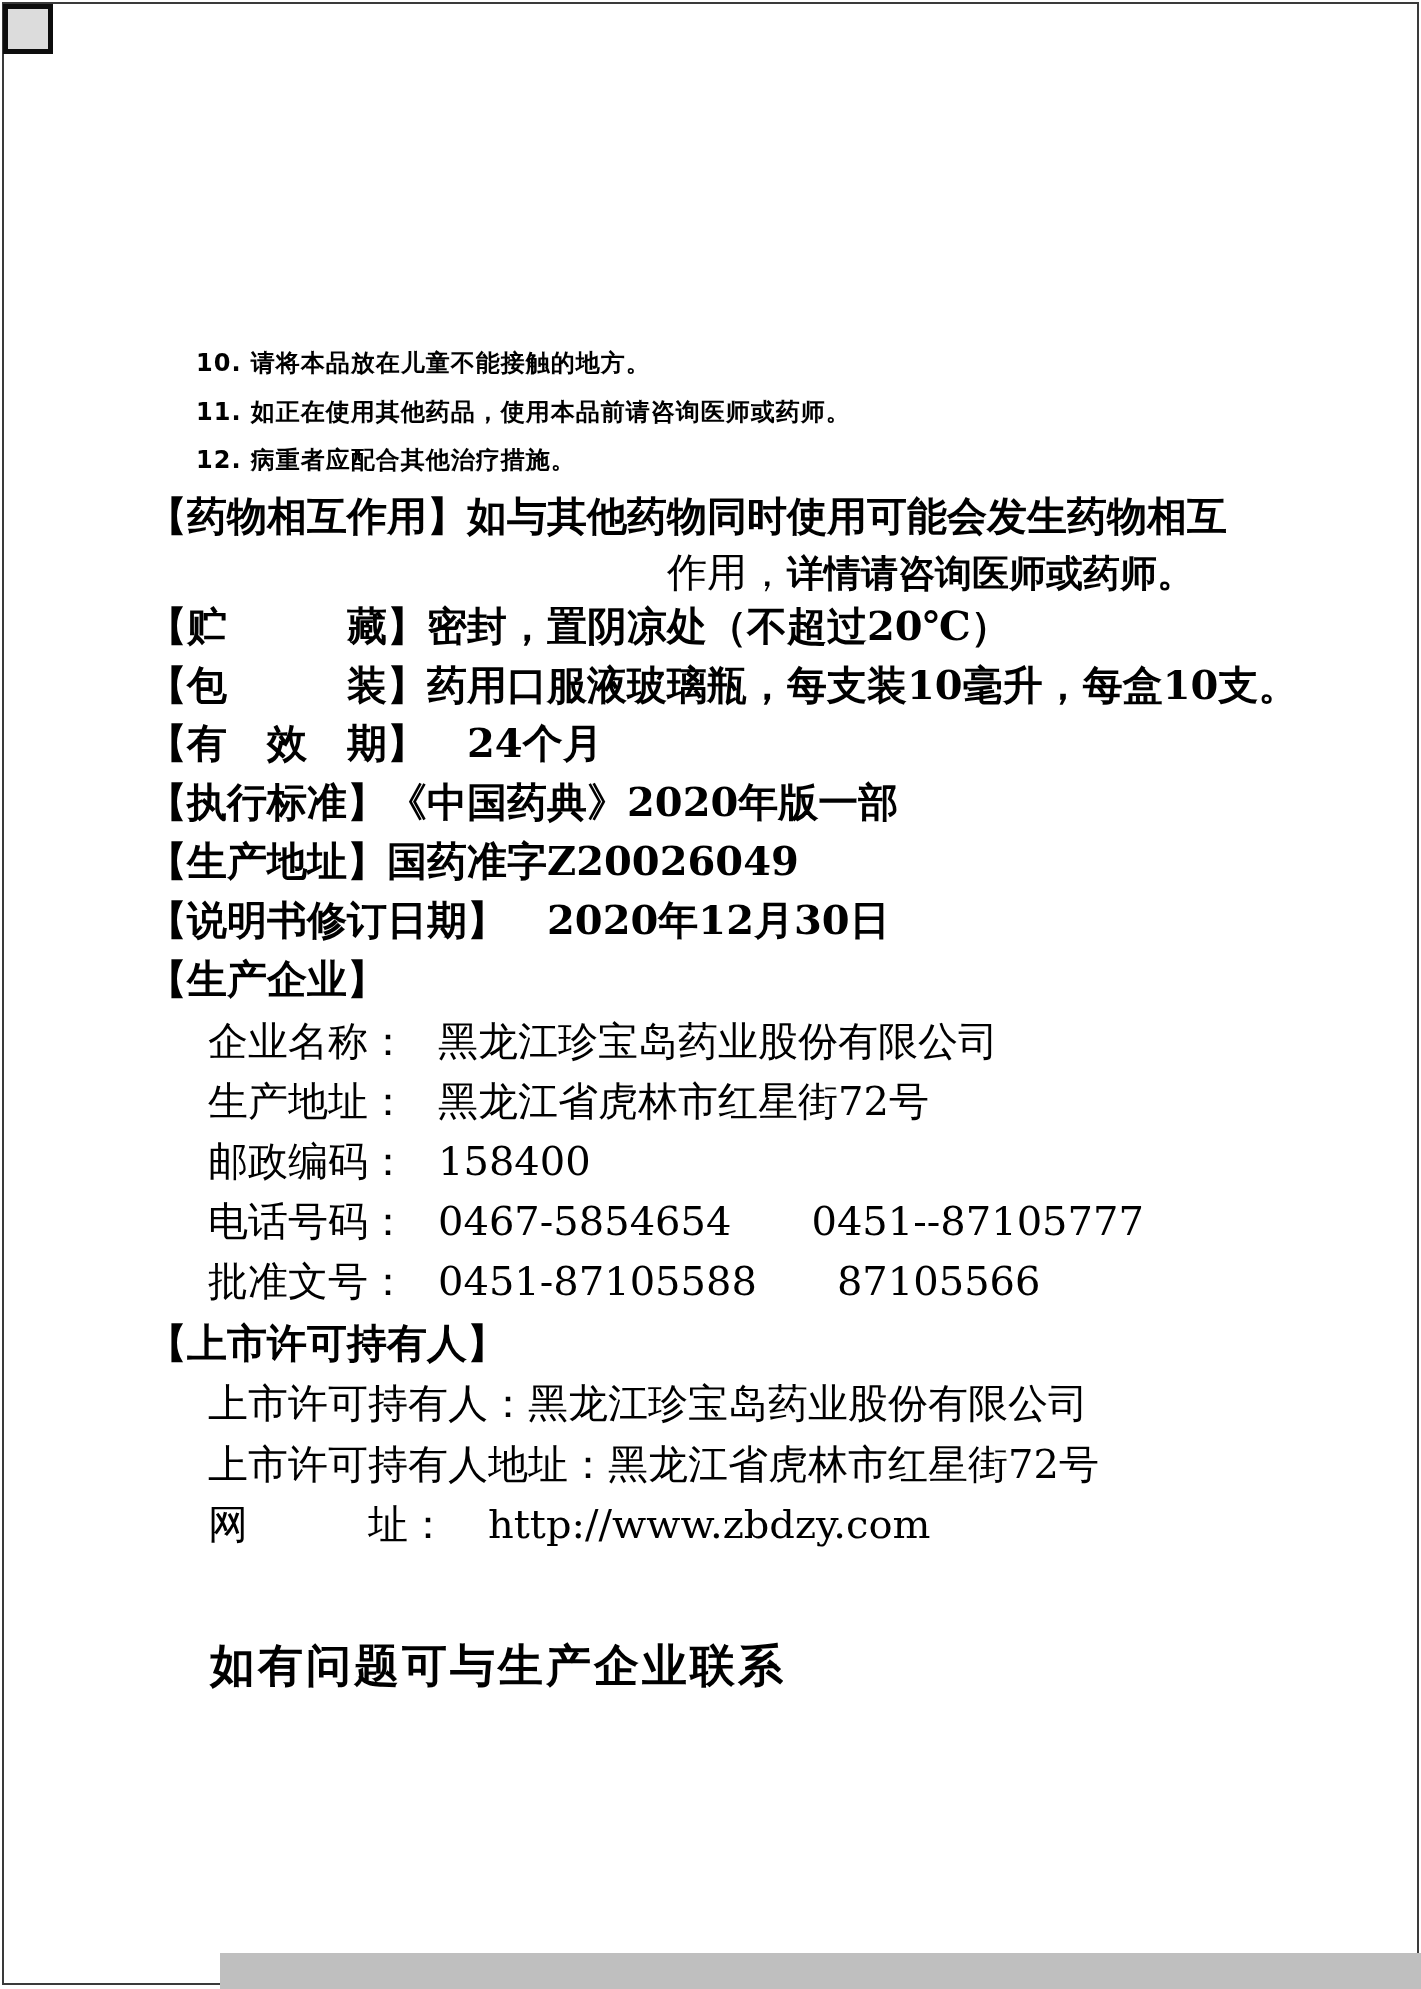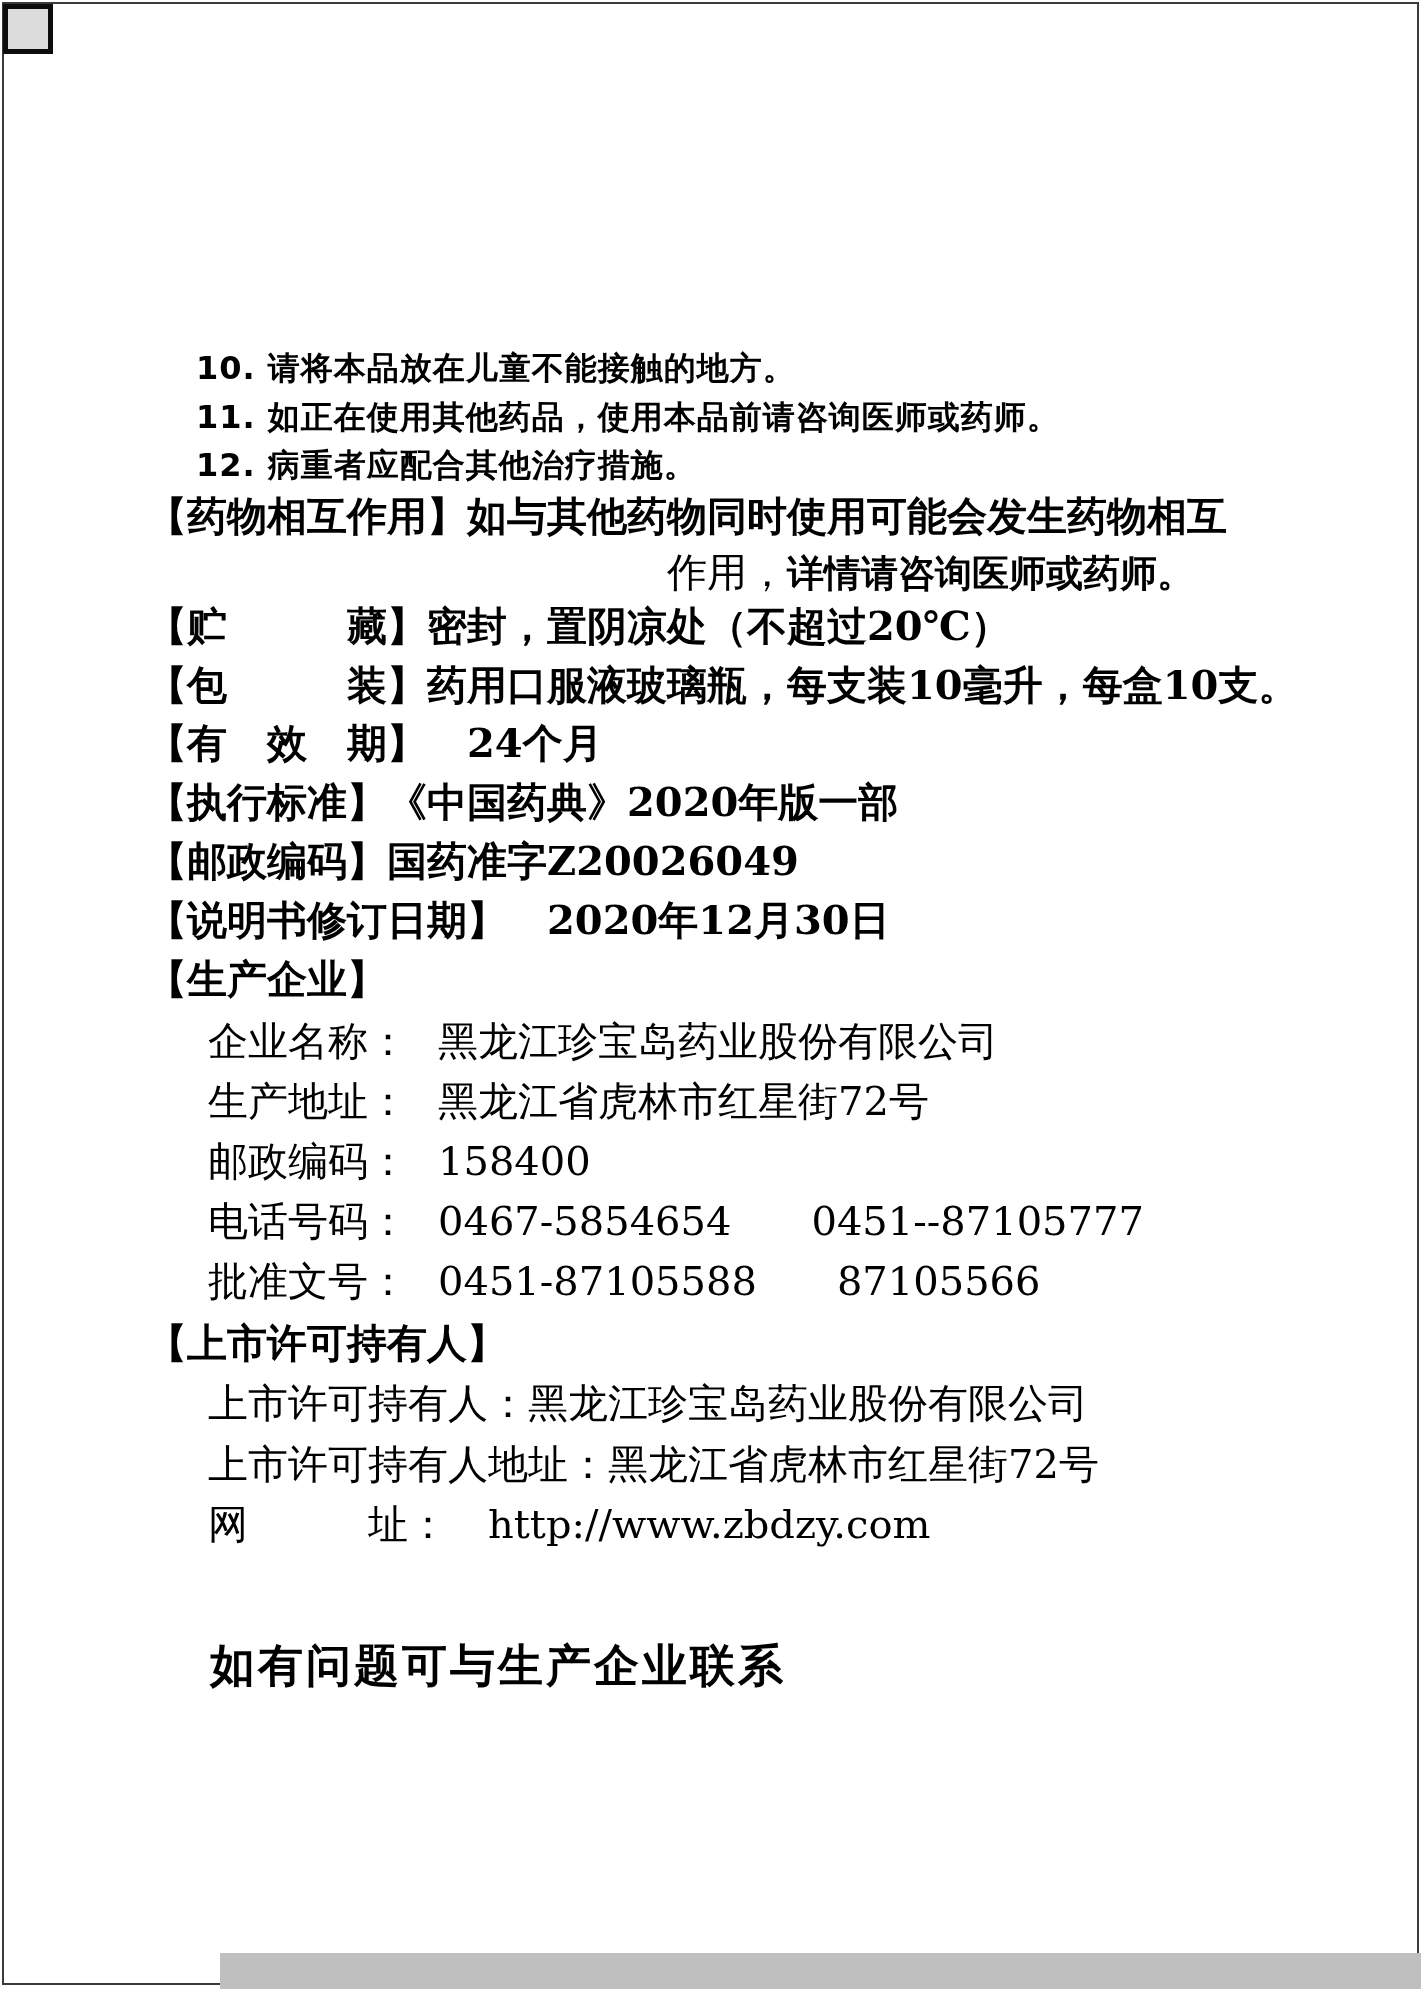--- a/index.html
+++ b/index.html
@@ -50,21 +50,21 @@
     font-family: "DejaVu Serif", "Liberation Serif", serif;
     font-size: 40px;
     font-weight: 400;
   }
   .bold-sans {
     font-family: "DejaVu Sans", "Liberation Sans", sans-serif;
     font-weight: 700;
   }
   .precaution {
     left: 196px;
-    font-size: 32px;
+    font-size: 24px;
     letter-spacing: 1px;
   }
   .bracket-line { left: 147px; font-weight: bold; }
   .indent-row { left: 208px; text-align: right; }
   .mfg-value { margin-left: 30px; }
   .inline-bold {
     font-family: "DejaVu Sans", "Liberation Sans", sans-serif;
     font-weight: 700;
     font-size: 37px;
     margin-top: 14px;
@@ -88,21 +88,21 @@
 <div class="line precaution bold-sans" style="top:399px">11. 如正在使用其他药品，使用本品前请咨询医师或药师。</div>
 <div class="line precaution bold-sans" style="top:447px">12. 病重者应配合其他治疗措施。</div>
 
 <div class="line serif bracket-line" style="top:493px"><span>【药物相互作用】</span><span>如与其他药物同时使用可能会发生药物相互</span></div>
 <div class="line serif" style="top:549px; left:667px"><span>作用，</span><span class="inline-bold">详情请咨询医师或药师。</span></div>
 
 <div class="line serif bracket-line" style="top:603px"><span>【贮　　　藏】</span><span>密封，置阴凉处（不超过20℃）</span></div>
 <div class="line serif bracket-line" style="top:662px"><span>【包　　　装】</span><span>药用口服液玻璃瓶，每支装10毫升，每盒10支。</span></div>
 <div class="line serif bracket-line" style="top:720px"><span>【有　效　期】</span><span>　24个月</span></div>
 <div class="line serif bracket-line" style="top:779px"><span>【执行标准】</span><span>《中国药典》2020年版一部</span></div>
-<div class="line serif bracket-line" style="top:838px"><span>【邮政编码】</span><span>国药准字Z20026049</span></div>
+<div class="line serif bracket-line" style="top:838px"><span>【生产地址】</span><span>国药准字Z20026049</span></div>
 <div class="line serif bracket-line" style="top:897px"><span>【说明书修订日期】</span><span>　2020年12月30日</span></div>
 
 <div class="line serif bracket-line" style="top:956px">【生产企业】</div>
 <div class="line serif indent-row" style="top:1018px"><span>企业名称：</span><span class="mfg-value">黑龙江珍宝岛药业股份有限公司</span></div>
 <div class="line serif indent-row" style="top:1078px"><span>生产地址：</span><span class="mfg-value">黑龙江省虎林市红星街72号</span></div>
 <div class="line serif indent-row" style="top:1138px"><span>邮政编码：</span><span class="mfg-value">158400</span></div>
 <div class="line serif indent-row" style="top:1198px"><span>电话号码：</span><span class="mfg-value">0467-5854654　　0451--87105777</span></div>
 <div class="line serif indent-row" style="top:1258px"><span>批准文号：</span><span class="mfg-value">0451-87105588　　87105566</span></div>
 
 <div class="line serif bracket-line" style="top:1320px">【上市许可持有人】</div>

